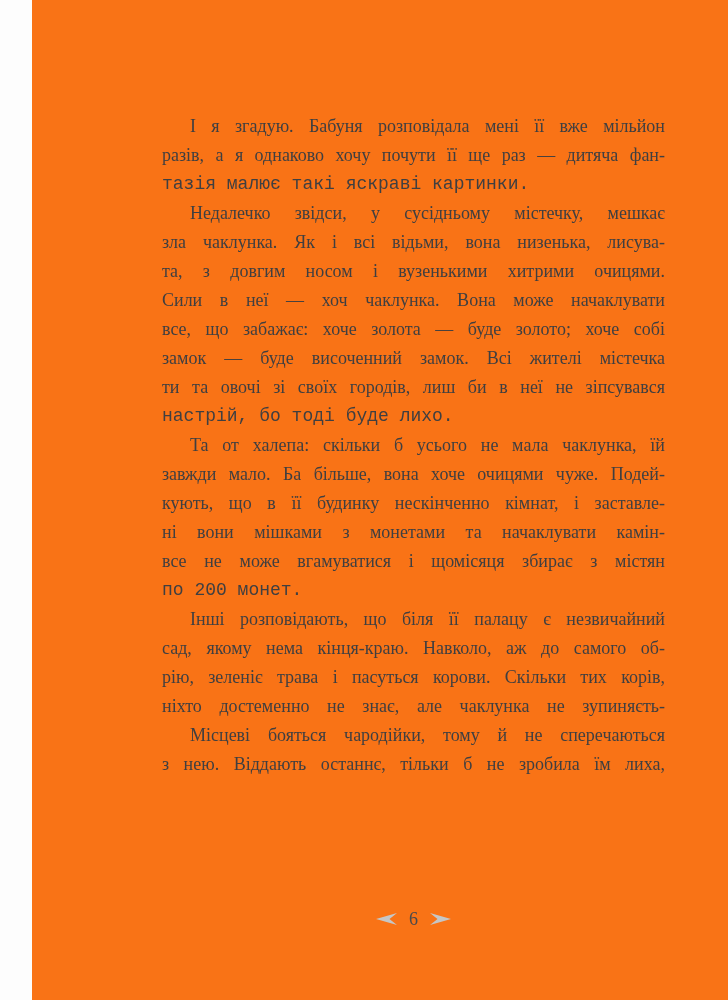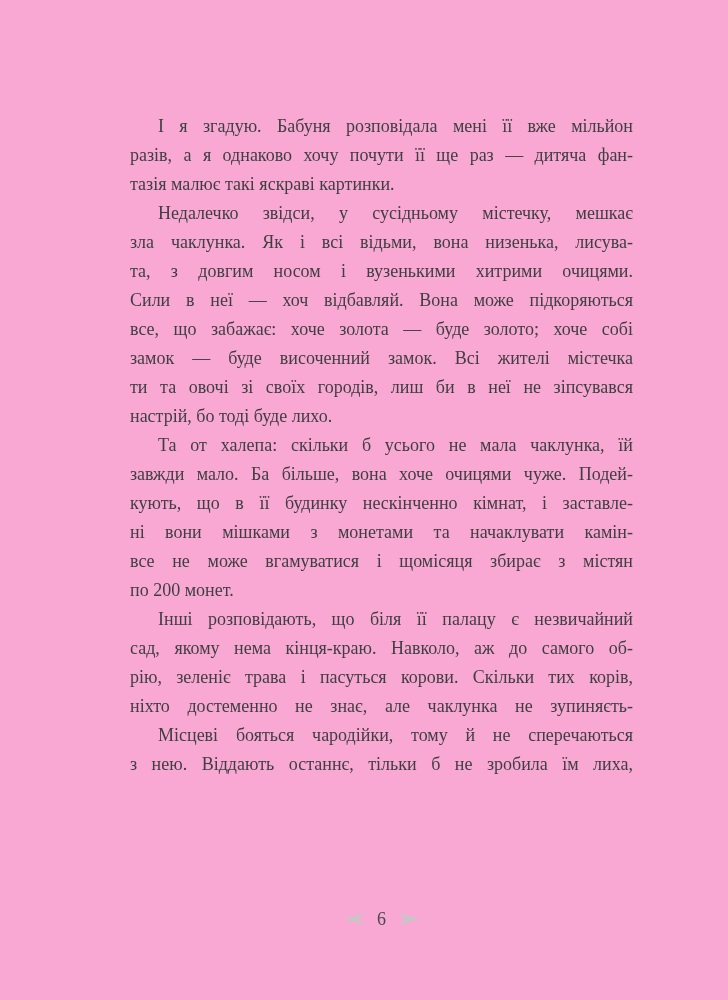--- a/index.html
+++ b/index.html
@@ -8,41 +8,43 @@
     width: 728px;
     height: 1000px;
     position: relative;
     background: #fdfdfd;
     overflow: hidden;
     font-family: "Liberation Serif", "DejaVu Serif", serif;
   }
   .page {
     position: absolute;
     inset: 0;
-    background: #f9a8d4;
+    background: #f97316;
+    margin-left: 32px;
   }
   .text-block {
     position: absolute;
     left: 130px;
     top: 112px;
     width: 503px;
     color: #3f3f41;
     font-size: 18px;
     line-height: 29px;
     -webkit-font-smoothing: antialiased;
   }
   .para { margin: 0; padding: 0; }
   .line {
     text-align: justify;
     text-align-last: justify;
   }
   .line.first { text-indent: 28px; }
   .line.final {
     text-align: center;
     text-align-last: left;
+    font-family: Liberation Mono, monospace;
   }
   .footer {
     position: absolute;
     left: 130px;
     top: 906px;
     width: 503px;
     height: 26px;
     display: flex;
     align-items: center;
     justify-content: center;
@@ -64,21 +66,21 @@
   <div class="text-block">
       <div class="para">
         <div class="line first">І я згадую. Бабуня розповідала мені її вже мільйон</div>
         <div class="line">разів, а я однаково хочу почути її ще раз — дитяча фан-</div>
         <div class="line final">тазія малює такі яскраві картинки.</div>
       </div>
       <div class="para">
         <div class="line first">Недалечко звідси, у сусідньому містечку, мешкає</div>
         <div class="line">зла чаклунка. Як і всі відьми, вона низенька, лисува-</div>
         <div class="line">та, з довгим носом і вузенькими хитрими очицями.</div>
-        <div class="line">Сили в неї — хоч відбавляй. Вона може підкоряються</div>
+        <div class="line">Сили в неї — хоч чаклунка. Вона може начаклувати</div>
         <div class="line">все, що забажає: хоче золота — буде золото; хоче собі</div>
         <div class="line">замок — буде височенний замок. Всі жителі містечка</div>
         <div class="line">ти та овочі зі своїх городів, лиш би в неї не зіпсувався</div>
         <div class="line final">настрій, бо тоді буде лихо.</div>
       </div>
       <div class="para">
         <div class="line first">Та от халепа: скільки б усього не мала чаклунка, їй</div>
         <div class="line">завжди мало. Ба більше, вона хоче очицями чуже. Подей-</div>
         <div class="line">кують, що в її будинку нескінченно кімнат, і заставле-</div>
         <div class="line">ні вони мішками з монетами та начаклувати камін-</div>

